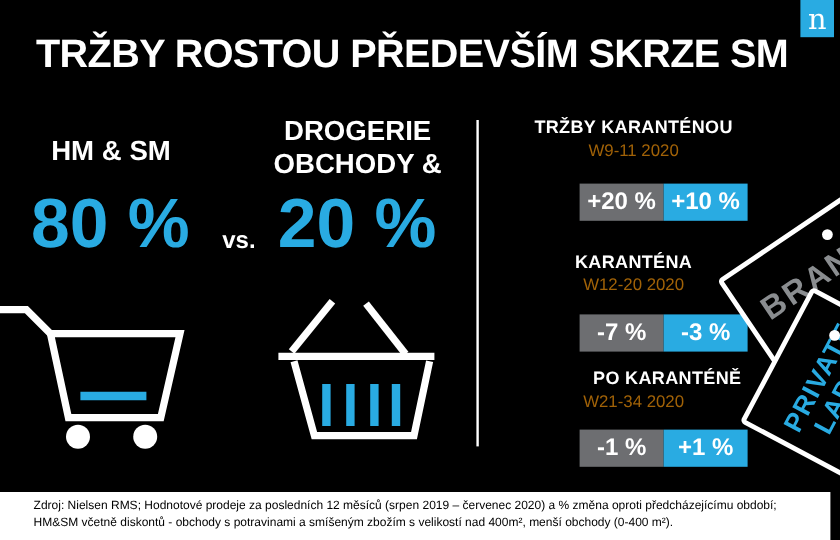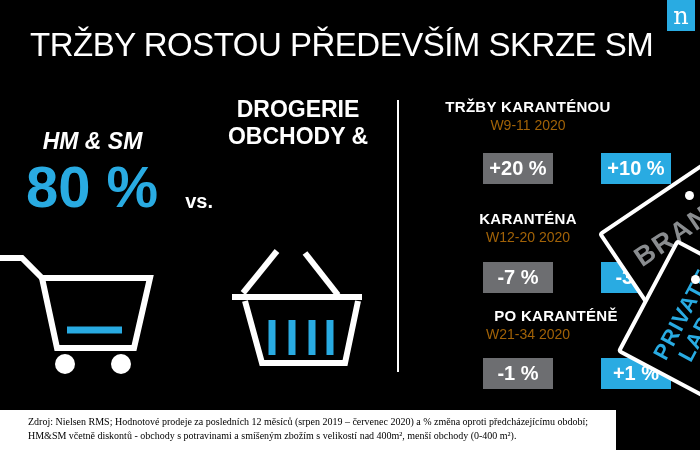--- a/index.html
+++ b/index.html
@@ -6,24 +6,24 @@
   .slide{
     position:relative;width:700px;height:450px;background:var(--background,#000);
     overflow:hidden;font-family:"Liberation Sans",sans-serif;
   }
   
   .logo{position:absolute;left:667px;top:0;width:28px;height:31px;
     background:var(--accent-blue,#29ABE2);display:flex;align-items:center;justify-content:center;}
   .logo span{color:#fff;font-family:"DejaVu Serif",serif;font-size:24px;line-height:1;}
   
   .title{position:absolute;left:30px;top:26px;margin:0;color:#fff;
-    font-size:33px;font-weight:400;letter-spacing:-0.5px;white-space:nowrap;}
+    font-size:33px;font-weight:700;letter-spacing:-0.5px;white-space:nowrap;}
   
   .seg-label{position:absolute;color:#fff;font-weight:700;font-size:23px;text-align:center;line-height:27px;}
-  .lbl-left{left:20px;top:128px;width:145px;font-style:italic;}
+  .lbl-left{left:20px;top:112px;width:145px;}
   .lbl-right{left:222px;top:96px;width:152px;}
   .seg-value{position:absolute;color:var(--accent-blue,#29ABE2);font-weight:700;
     font-size:58px;line-height:1;text-align:center;}
   .val-left{left:12px;top:158px;width:160px;}
   .val-right{left:220px;top:158px;width:155px;}
   .vs{position:absolute;left:165px;top:190px;width:48px;text-align:right;
     color:#fff;font-weight:700;font-size:20px;}
   
   .icon-svg{position:absolute;}
   .cart-svg{left:0;top:240px;}
@@ -36,58 +36,59 @@
   
   .stats{position:absolute;left:400px;top:0;width:256px;height:410px;}
   .period-name{position:absolute;left:0;width:256px;text-align:center;color:#fff;
     font-weight:700;font-size:15px;letter-spacing:0.3px;}
   .period-weeks{position:absolute;left:0;width:256px;text-align:center;color:#a16207;
     font-size:14px;}
   .chips{position:absolute;left:55px;display:flex;padding-left:28px;}
   .chip{width:70px;height:31px;line-height:31px;text-align:center;color:#fff;
     font-weight:700;font-size:20px;}
   .chip-gray{background:var(--chip-gray,#6D6E71);}
-  .chip-blue{background:var(--accent-blue,#29ABE2);margin-left:48px;}
+  .chip-blue{background:var(--accent-blue,#29ABE2);}
   .n1{top:98px;} .w1{top:117px;} .c1{top:153px;}
   .n2{top:210px;} .w2{top:229px;} .c2{top:262px;}
   .n3{top:307px;margin-left:28px;} .w3{top:326px;} .c3{top:358px;}
   
   .tag{position:absolute;border:4px solid #fff;border-radius:4px;background:#000;
     display:flex;align-items:center;justify-content:center;text-align:center;}
   .tag-brand{left:610px;top:186px;width:135px;height:80px;transform:rotate(-34deg);}
   .tag-brand span{color:var(--brand-tag-text,#8A8D90);font-size:27px;font-weight:700;letter-spacing:2px;}
   .tag-pl{left:628px;top:268px;width:120px;height:95px;transform:rotate(-62deg);}
   .tag-pl .pl-text{color:var(--accent-blue,#29ABE2);font-size:22px;font-weight:700;
     line-height:23px;letter-spacing:1px;}
   .dot{position:absolute;width:9px;height:9px;border-radius:50%;background:#fff;}
   .dot-brand{left:685px;top:191px;}
   .dot-pl{left:691px;top:275px;}
   
-  .footer{position:absolute;left:0;top:410px;width:616px;height:40px;background:#fff;
-    box-sizing:border-box;padding:5px 8px 0 28px;font-family:Liberation Serif, serif;}
+  .footer{position:absolute;left:0;top:410px;width:692px;height:40px;background:#fff;
+    box-sizing:border-box;padding:5px 8px 0 28px;}
   .footer div{color:#000;font-size:10px;line-height:13.5px;}
 </style>
 </head>
 <body>
 
 <div class="slide">
 
   <div class="logo">
     <span>n</span>
   </div>
 
   <h1 class="title">TRŽBY ROSTOU PŘEDEVŠÍM SKRZE SM</h1>
 
   <div class="seg-label lbl-left">HM &amp; SM</div>
   <div class="seg-value val-left">80 %</div>
   <div class="vs">vs.</div>
   <div class="seg-label lbl-right">
     <div>DROGERIE</div>
     <div>OBCHODY &amp;</div>
   </div>
+  <div class="seg-value val-right">20 %</div>
 
   <svg class="icon-svg cart-svg" width="170" height="150" viewBox="0 0 170 150">
     <path class="white-stroke" d="M 0 18 L 22 18 L 42 38"></path>
     <path class="white-stroke" d="M 42 38 L 150 38 L 134 108 L 57 108 Z"></path>
     <path class="blue-stroke" d="M 67 90 L 122 90"></path>
     <circle class="white-fill" cx="65" cy="124" r="10"></circle>
     <circle class="white-fill" cx="121" cy="124" r="10"></circle>
   </svg>
 
   <svg class="icon-svg basket-svg" width="150" height="140" viewBox="0 0 150 140">

